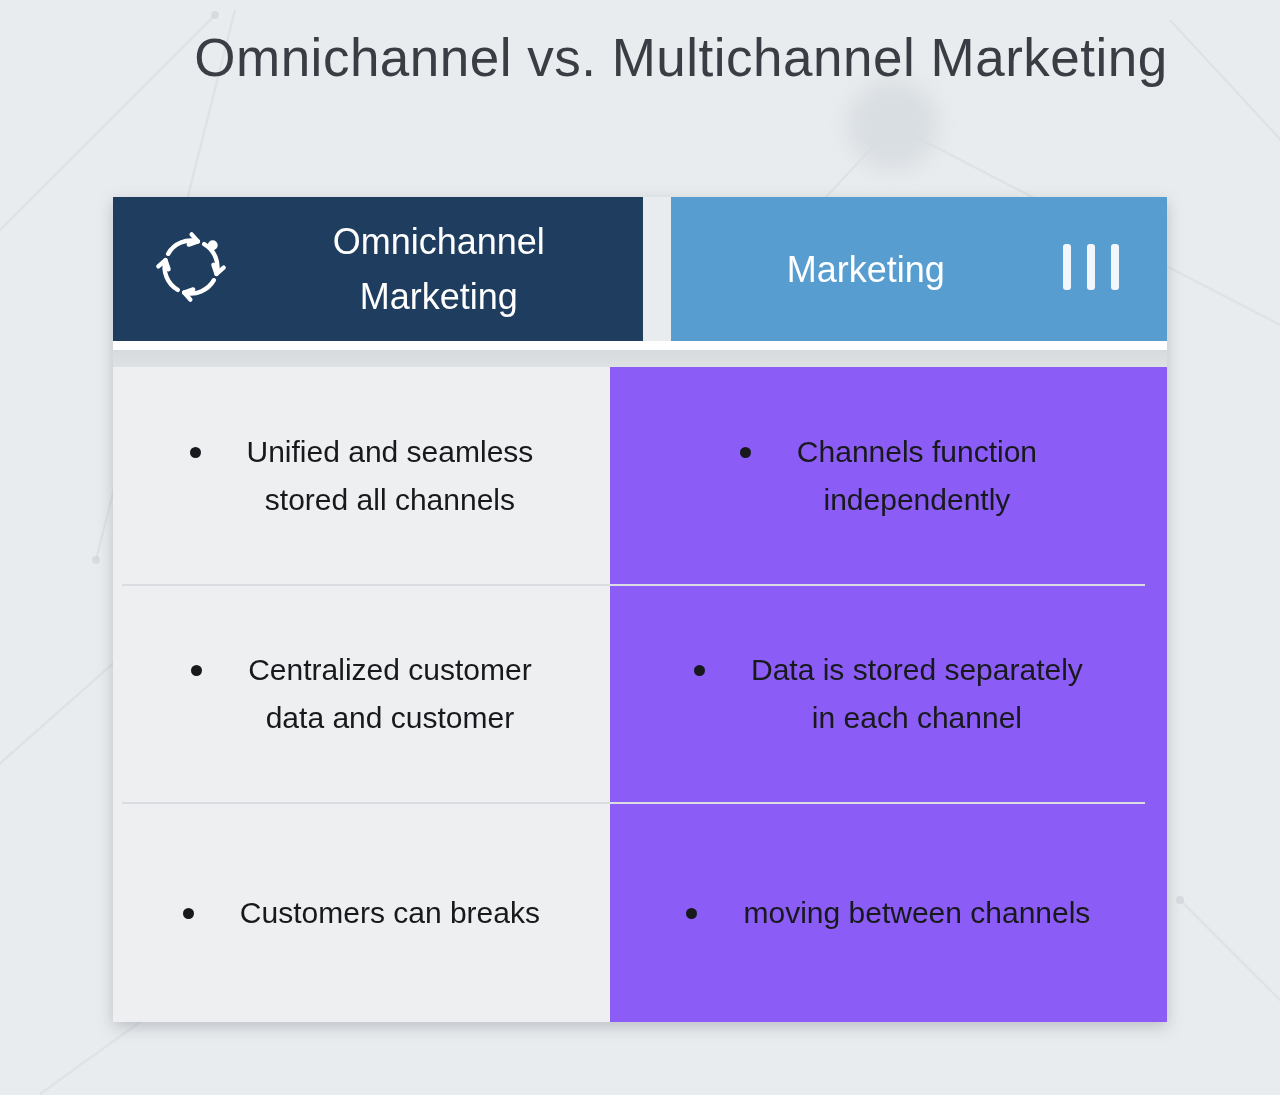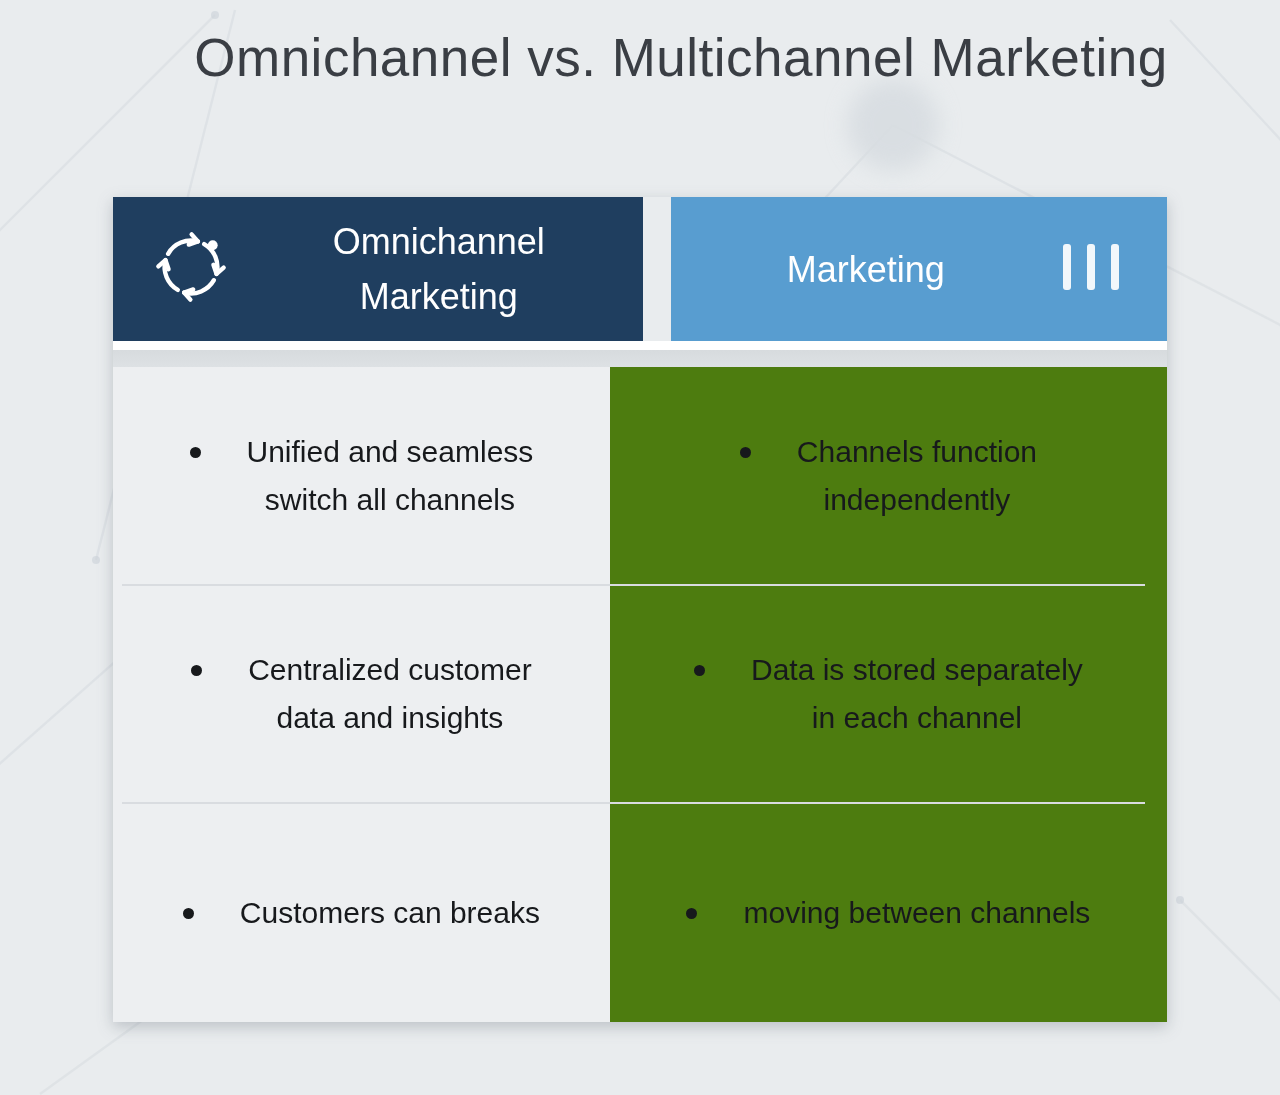--- a/index.html
+++ b/index.html
@@ -90,21 +90,21 @@
     display: flex;
     flex-direction: column;
     height: 100%;
   }
   .body-col.left {
     width: 544px;
     background: #edeff1;
   }
   .body-col.right {
     width: 610px;
-    background: #4d7c0f;
+    background: #8b5cf6;
     justify-content: space-between;
   }
   .cell {
     flex: 1 1 0;
     display: flex;
     justify-content: center;
     align-items: center;
   }
   .cell-inner {
     display: flex;
@@ -209,30 +209,30 @@
   <div class="gap-shadow"></div>
 
   <div class="card-body">
 
     <div class="body-col left">
       <div class="cell">
         <div class="cell-inner">
           <span class="bullet"></span>
           <div class="cell-text">
             <span>Unified and seamless</span>
-            <span>switch all channels</span>
+            <span>stored all channels</span>
           </div>
         </div>
       </div>
       <div class="cell">
         <div class="cell-inner">
           <span class="bullet"></span>
           <div class="cell-text">
             <span>Centralized customer</span>
-            <span>data and insights</span>
+            <span>data and customer</span>
           </div>
         </div>
       </div>
       <div class="cell">
         <div class="cell-inner">
           <span class="bullet"></span>
           <div class="cell-text">
             <span>Customers can breaks</span>
           </div>
         </div>

